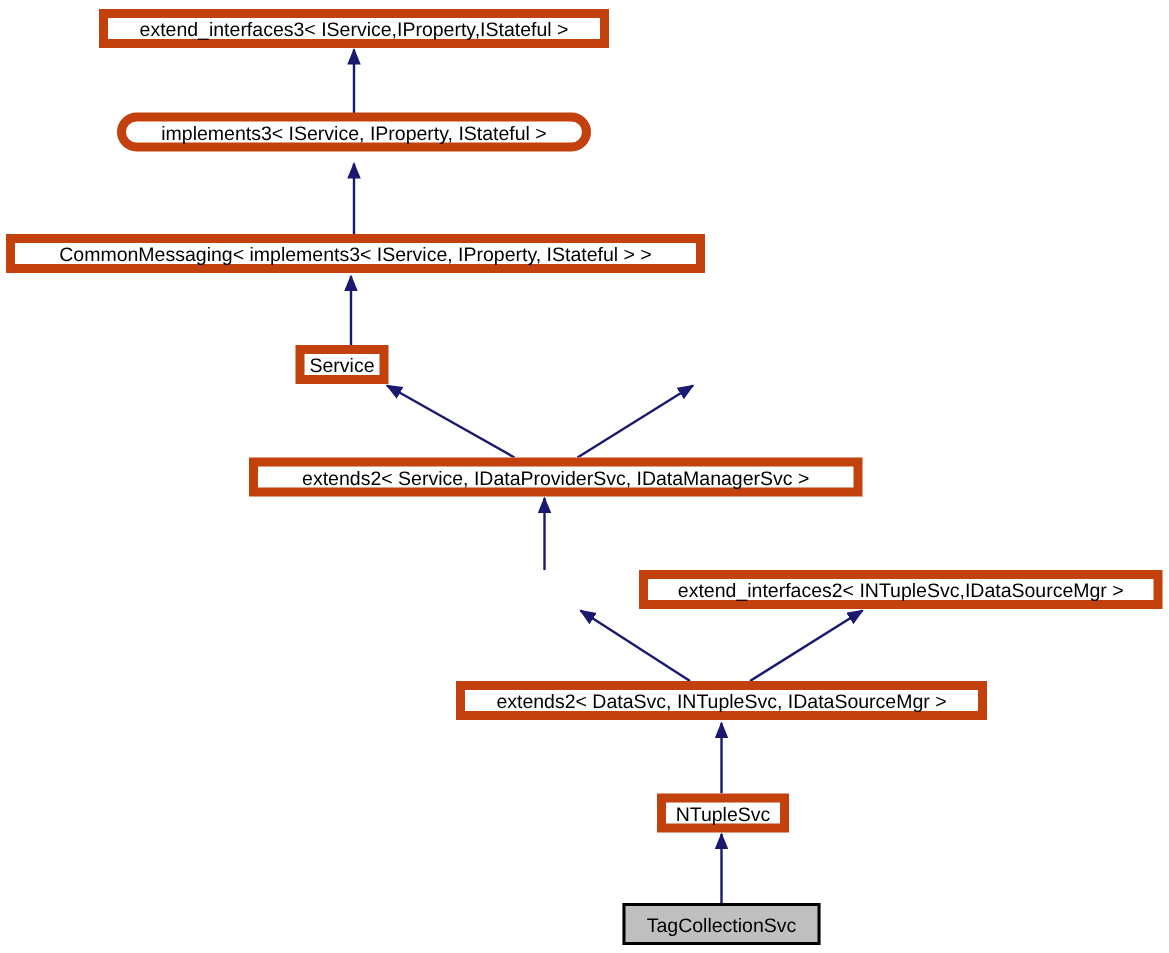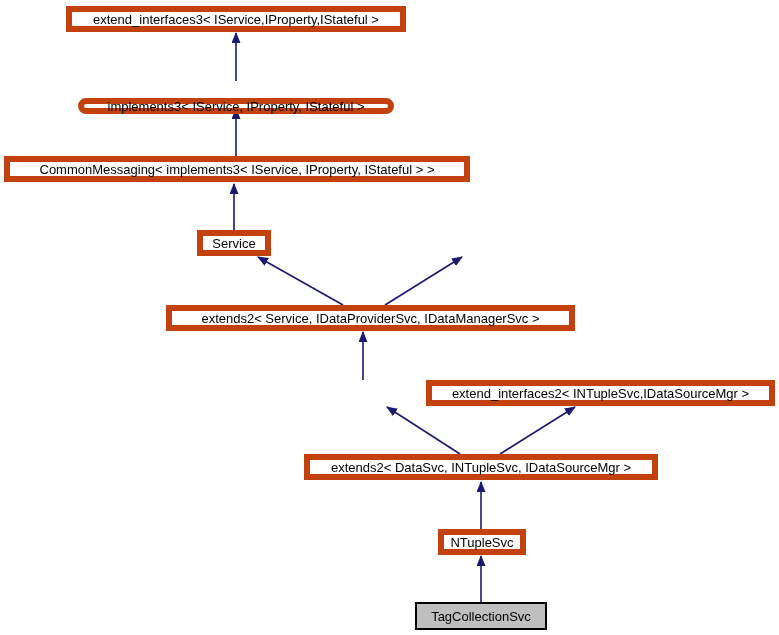--- a/index.html
+++ b/index.html
@@ -39,23 +39,23 @@
     color: #000000;
     cursor: pointer;
   }
   .node.current {
     background: #bfbfbf;
     border: 2px solid #000000;
     cursor: default;
   }
   
   .n0  { left: 66px;  top: 6px;   width: 340px; height: 26px; }
-  .n1  { left: 78px;  top: 98px;  width: 316px; height: 16px; border-radius: 13px; }
+  .n1  { left: 78px;  top: 75px;  width: 316px; height: 26px; border-radius: 13px; }
   .n2  { left: 4px;   top: 156px; width: 466px; height: 26px; }
-  .n3  { left: 197px; top: 230px; width: 74px;  height: 26px; }
+  .n3  { left: 197px; top: 230px; width: 62px;  height: 26px; }
   .n4  { left: 294px; top: 230px; width: 398px; height: 26px; }
   .n5  { left: 166px; top: 305px; width: 409px; height: 26px; }
   .n6  { left: 325px; top: 380px; width: 77px;  height: 26px; }
   .n7  { left: 426px; top: 380px; width: 349px; height: 26px; text-align: center; }
   .n8  { left: 304px; top: 454px; width: 354px; height: 26px; }
   .n9  { left: 438px; top: 529px; width: 88px;  height: 26px; }
   .n10 { left: 415px; top: 602px; width: 132px; height: 28px; }
 </style>
 </head>
 <body>

